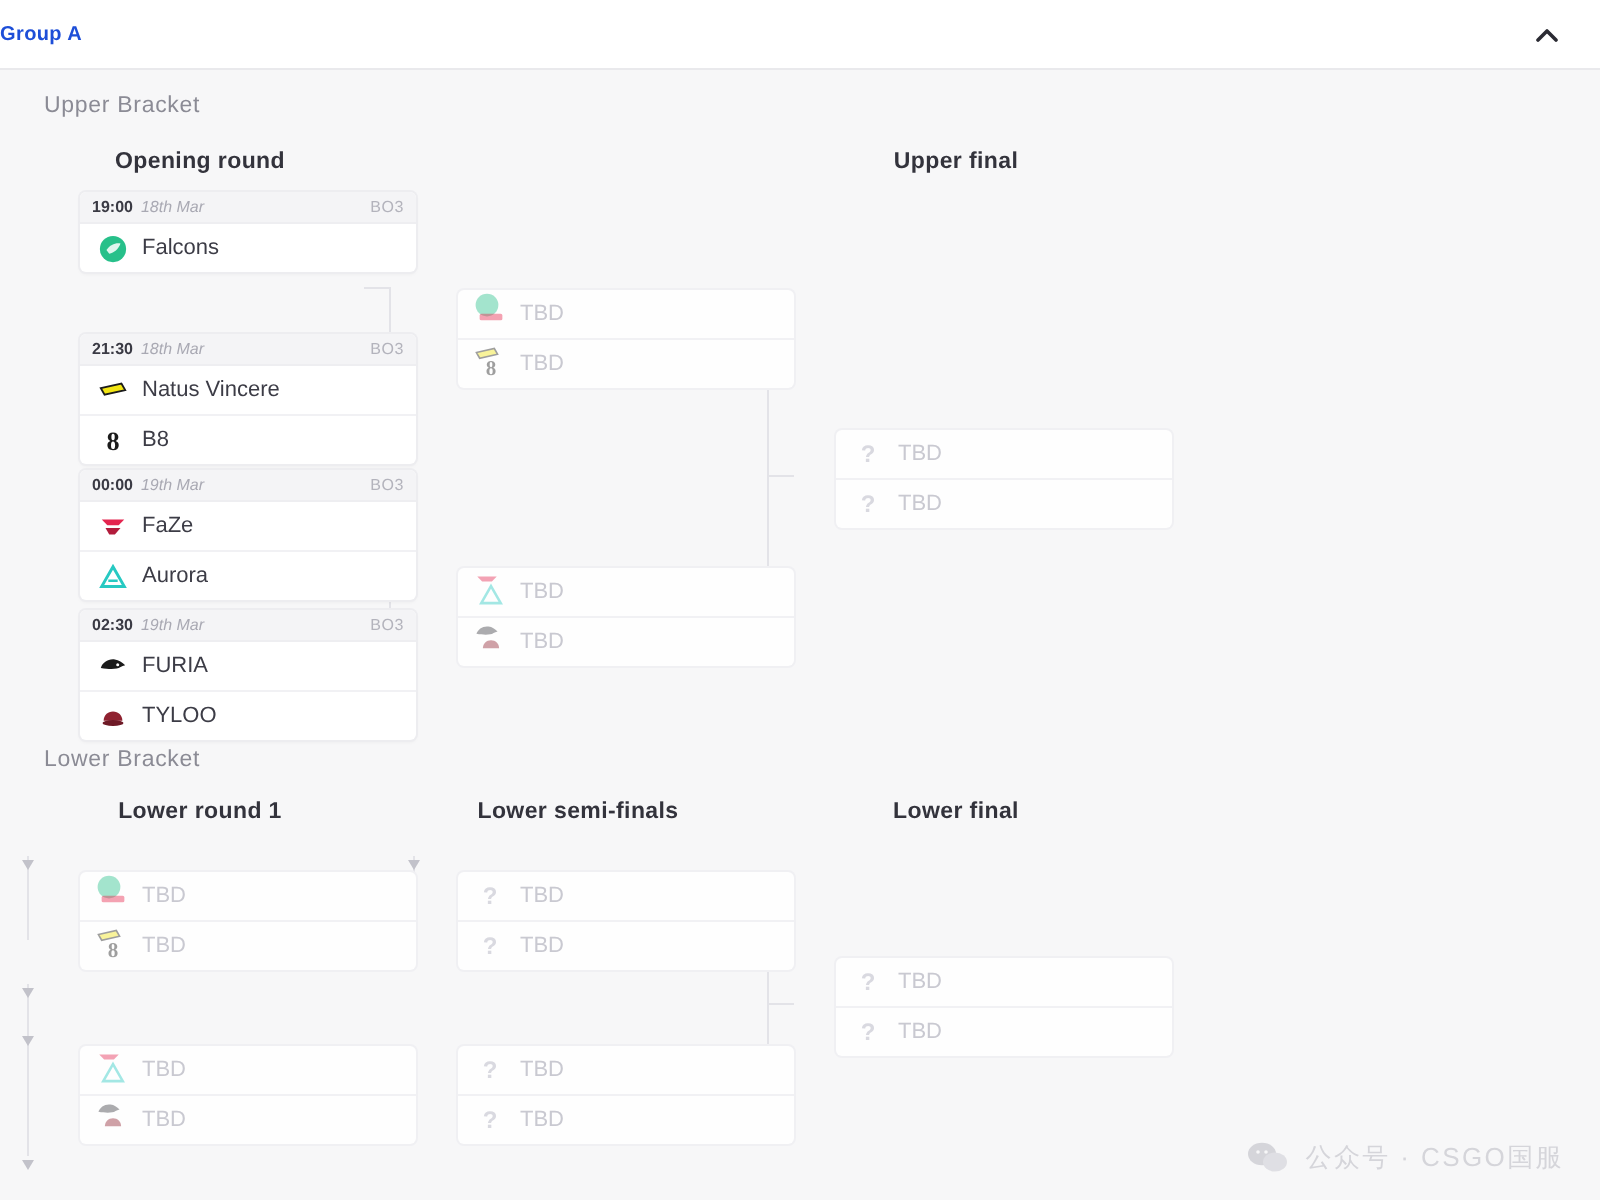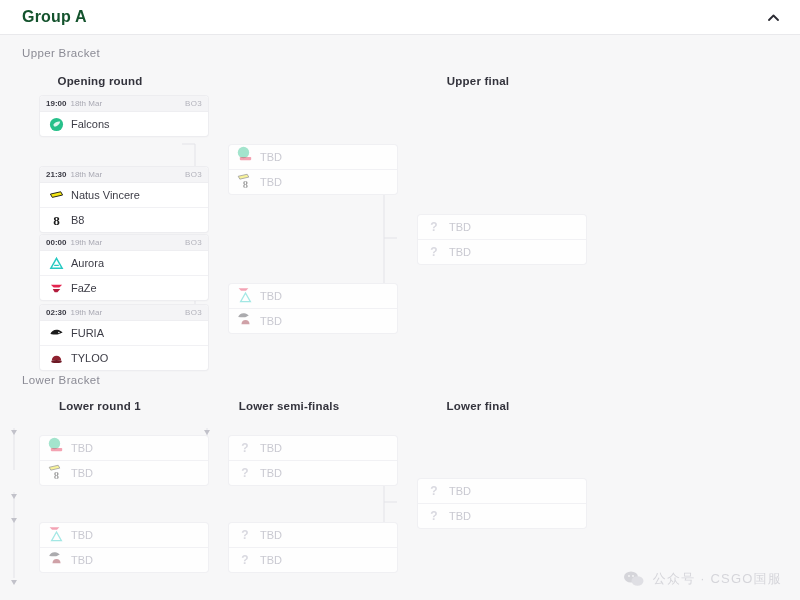--- a/index.html
+++ b/index.html
@@ -13,23 +13,22 @@
 
   
   .group-header {
     position: absolute; left: 0; top: 0;
     width: 800px; height: 34px;
     background: #ffffff;
     border-bottom: 1px solid #e9e9ec;
     display: flex; align-items: center;
   }
   .group-title {
-    margin-left: 22px;
-    font-size: 16px; font-weight: bold;
-    color: #14532d; letter-spacing: .2px;
+    font-size: 10px; font-weight: bold;
+    color: #1d4ed8; letter-spacing: .2px;
   }
   .collapse-btn {
     position: absolute; right: 18px; top: 9px;
     width: 18px; height: 16px;
     display: flex; align-items: center; justify-content: center;
     cursor: pointer;
   }
   .chev { width: 11px; height: 7px; }
 
   
@@ -57,21 +56,21 @@
 
   .m-meta {
     height: 15px;
     background: #f4f4f6;
     display: flex; align-items: center;
     padding: 0 6px;
     font-size: 8px; color: #a6a6b0;
     border-bottom: 1px solid #eeeef1;
   }
   .m-time { font-weight: bold; color: #3a3a44; font-size: 8px; }
-  .m-date { margin-left: 4px; color: #a9a9b3; }
+  .m-date { margin-left: 4px; color: #a9a9b3; font-style: italic; }
   .m-bo { margin-left: auto; color: #b3b3bc; letter-spacing: .3px; padding-left: 24px; }
 
   .m-team {
     height: 24px;
     display: flex; align-items: center;
     padding: 0 8px;
     font-size: 11px; color: #3c3c46;
     border-bottom: 1px solid #f1f1f4;
   }
   .m-team:last-child { border-bottom: none; }
@@ -200,34 +199,34 @@
 
   <div class="match" style="left:16px; top:235px;">
     <div class="m-meta">
       <span class="m-time">00:00</span>
       <span class="m-date">19th Mar</span>
       <span class="m-bo">BO3</span>
     </div>
     <div class="m-team">
       <span class="m-logo">
         <svg viewBox="0 0 16 16" width="15" height="15">
+            <path d="M2 4h12l-3 3H5z" fill="#e4254f"></path>
+            <path d="M4 8.5h8l-3 3.5H6z" fill="#b21c3c"></path>
+          </svg>
+      </span>
+      <span class="m-name">FaZe</span>
+    </div>
+    <div class="m-team">
+      <span class="m-logo">
+        <svg viewBox="0 0 16 16" width="15" height="15">
             <path d="M8 2.5L14 13H2z" fill="none" stroke="#27c9c2" stroke-width="1.6"></path>
             <path d="M5.5 10h5" stroke="#27c9c2" stroke-width="1.4"></path>
           </svg>
       </span>
       <span class="m-name">Aurora</span>
-    </div>
-    <div class="m-team">
-      <span class="m-logo">
-        <svg viewBox="0 0 16 16" width="15" height="15">
-            <path d="M2 4h12l-3 3H5z" fill="#e4254f"></path>
-            <path d="M4 8.5h8l-3 3.5H6z" fill="#b21c3c"></path>
-          </svg>
-      </span>
-      <span class="m-name">FaZe</span>
     </div>
   </div>
 
   <div class="match" style="left:16px; top:305px;">
     <div class="m-meta">
       <span class="m-time">02:30</span>
       <span class="m-date">19th Mar</span>
       <span class="m-bo">BO3</span>
     </div>
     <div class="m-team">

